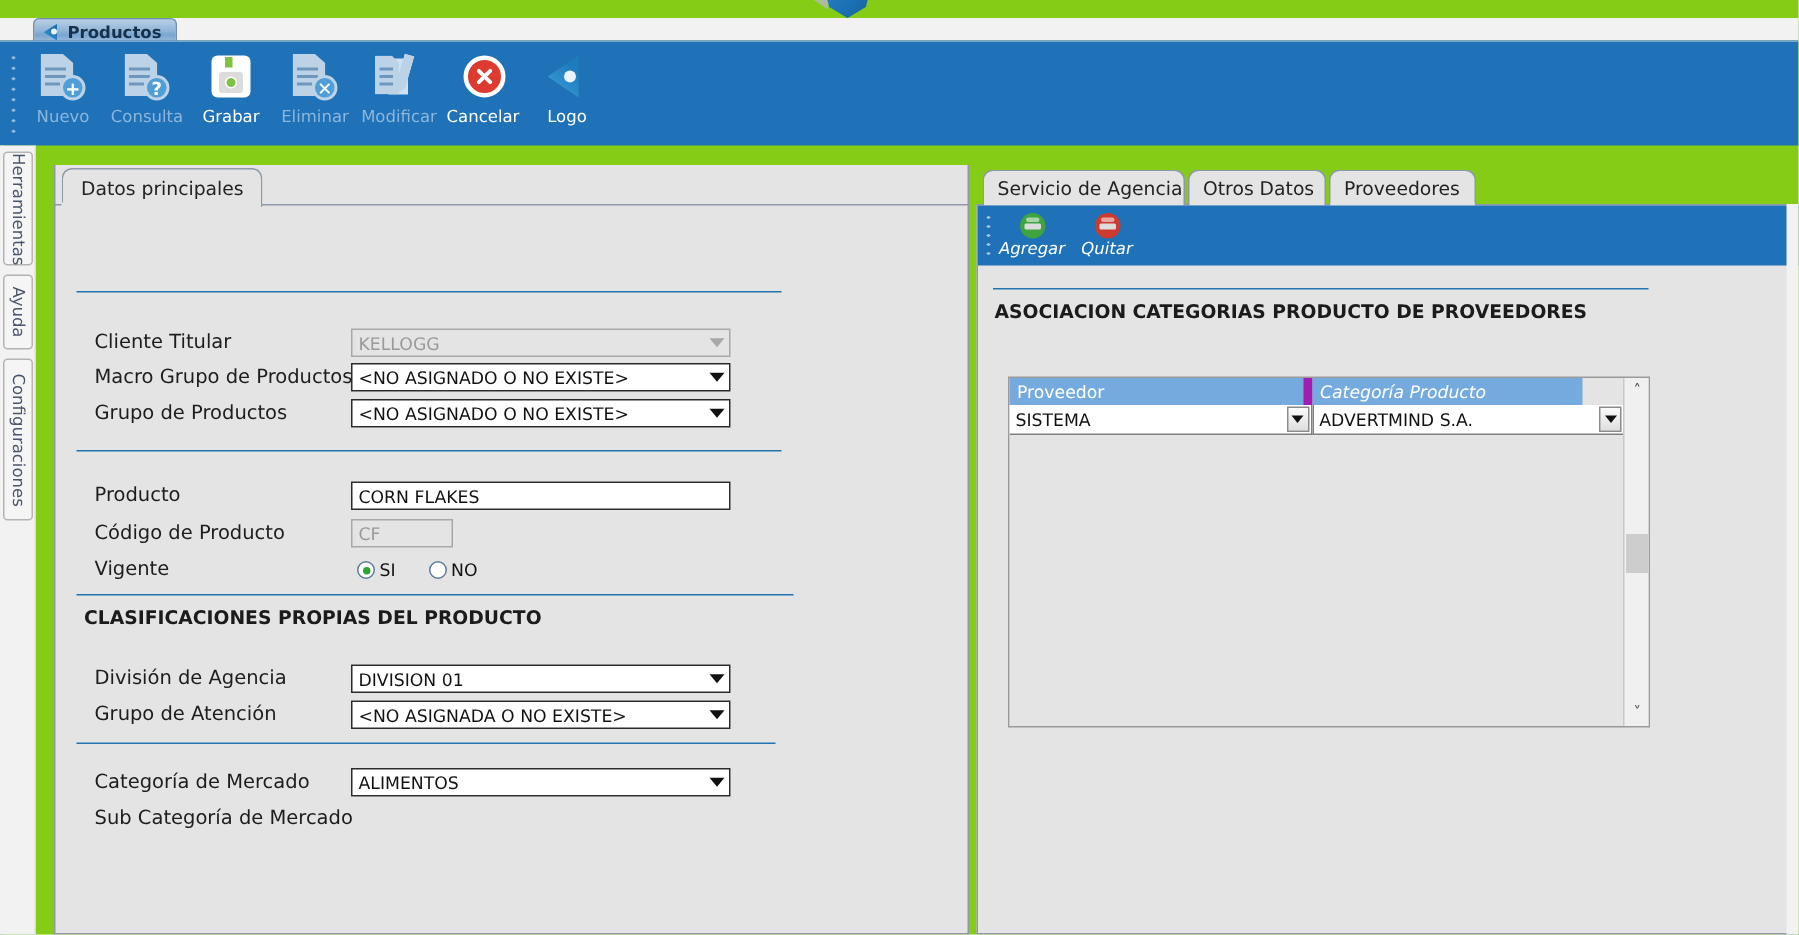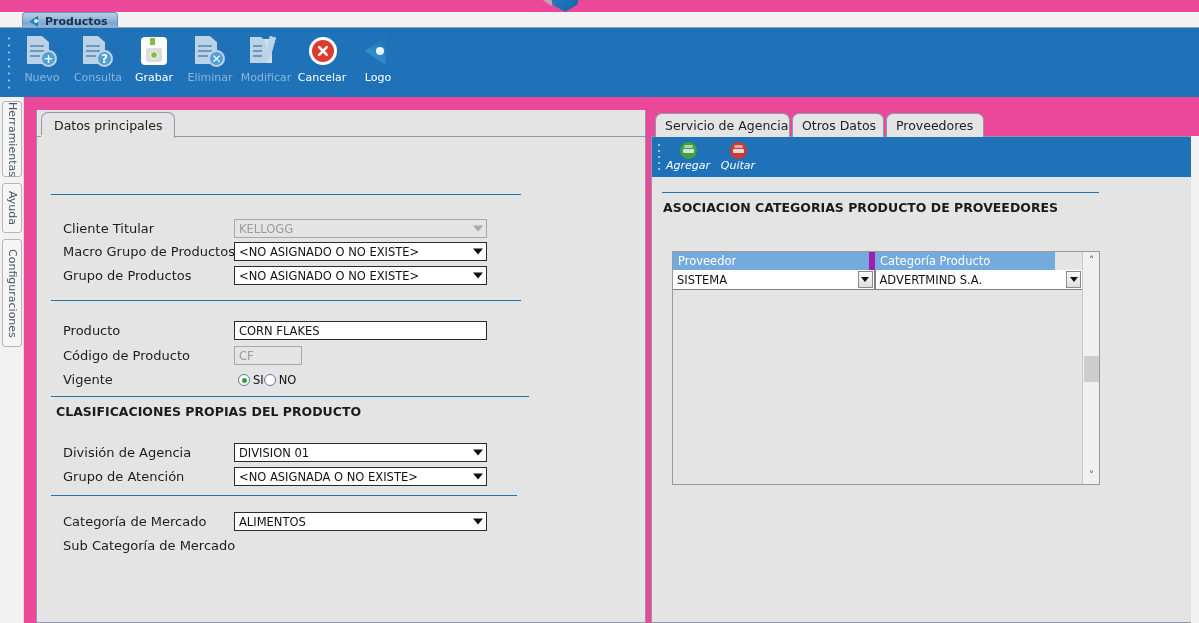--- a/index.html
+++ b/index.html
@@ -4,21 +4,21 @@
 <style>
   * { box-sizing: border-box; }
   html, body {
     margin: 0; padding: 0;
     width: 1199px; height: 623px;
     overflow: hidden;
     font-family: "DejaVu Sans", "Liberation Sans", sans-serif;
     background: #f2f2f2;
   }
 
-  #app { position: relative; width: 1199px; height: 623px; background: #ec4899; }
+  #app { position: relative; width: 1199px; height: 623px; background: #84cc16; }
 
   
   .top-logo {
     position: absolute; left: 548px; top: -14px;
     width: 34px; height: 26px;
     background: linear-gradient(135deg,#2e86c8 0%, #1b6fb4 60%, #15618f 100%);
     clip-path: polygon(0% 0%, 100% 0%, 86% 72%, 50% 100%, 14% 72%);
   }
   .top-logo-shadow {
     position: absolute; left: 536px; top: -12px;
@@ -270,21 +270,21 @@
   }
   .tbox.disabled {
     background: #e4e4e4; border: 1px solid #a8a8a8; color: #9a9a9a;
   }
 
   .section-head {
     position: absolute; font-size: 12.5px; font-weight: bold;
     color: #1b1b1b; white-space: nowrap;
   }
 
-  .radio-group { position: absolute; display: flex; align-items: center; }
+  .radio-group { position: absolute; display: flex; align-items: center; gap: 22px; }
   .radio { display: flex; align-items: center; gap: 3px; cursor: default; }
   .radio .dotring {
     width: 12px; height: 12px; border-radius: 50%;
     background: #ffffff; border: 1px solid #5c7b9e;
     display: flex; align-items: center; justify-content: center;
   }
   .radio.on .dotring::after {
     content: ''; width: 5px; height: 5px; border-radius: 50%; background: #2fa32f;
   }
   .radio .rlbl { font-size: 11.5px; color: #111; }
@@ -357,21 +357,21 @@
   }
   .grid-body { flex: 1 1 auto; position: relative; overflow: hidden; }
   .grid-head { display: flex; height: 18px; }
   .gh {
     background: #74aade; color: #ffffff;
     font-size: 11.5px; display: flex; align-items: center;
     padding-left: 5px; border-right: 6px solid #a21caf;
     white-space: nowrap; cursor: default;
   }
   .gh:nth-child(1){ width: 202px; }
-  .gh:nth-child(2){ width: 180px; border-right: none; }
+  .gh:nth-child(2){ width: 180px; border-right: none; font-style: italic; }
   .grid-row { display: flex; height: 20px; background: #ffffff; }
   .gc {
     position: relative; background: #ffffff;
     border: 1px solid #7f7f7f; border-top: none;
     font-size: 11.5px; color: #111;
     display: flex; align-items: center; padding-left: 4px;
     white-space: nowrap;
   }
   .gc:nth-child(1){ width: 202px; border-left: none; }
   .gc:nth-child(2){ width: 208px; border-right: none; }

